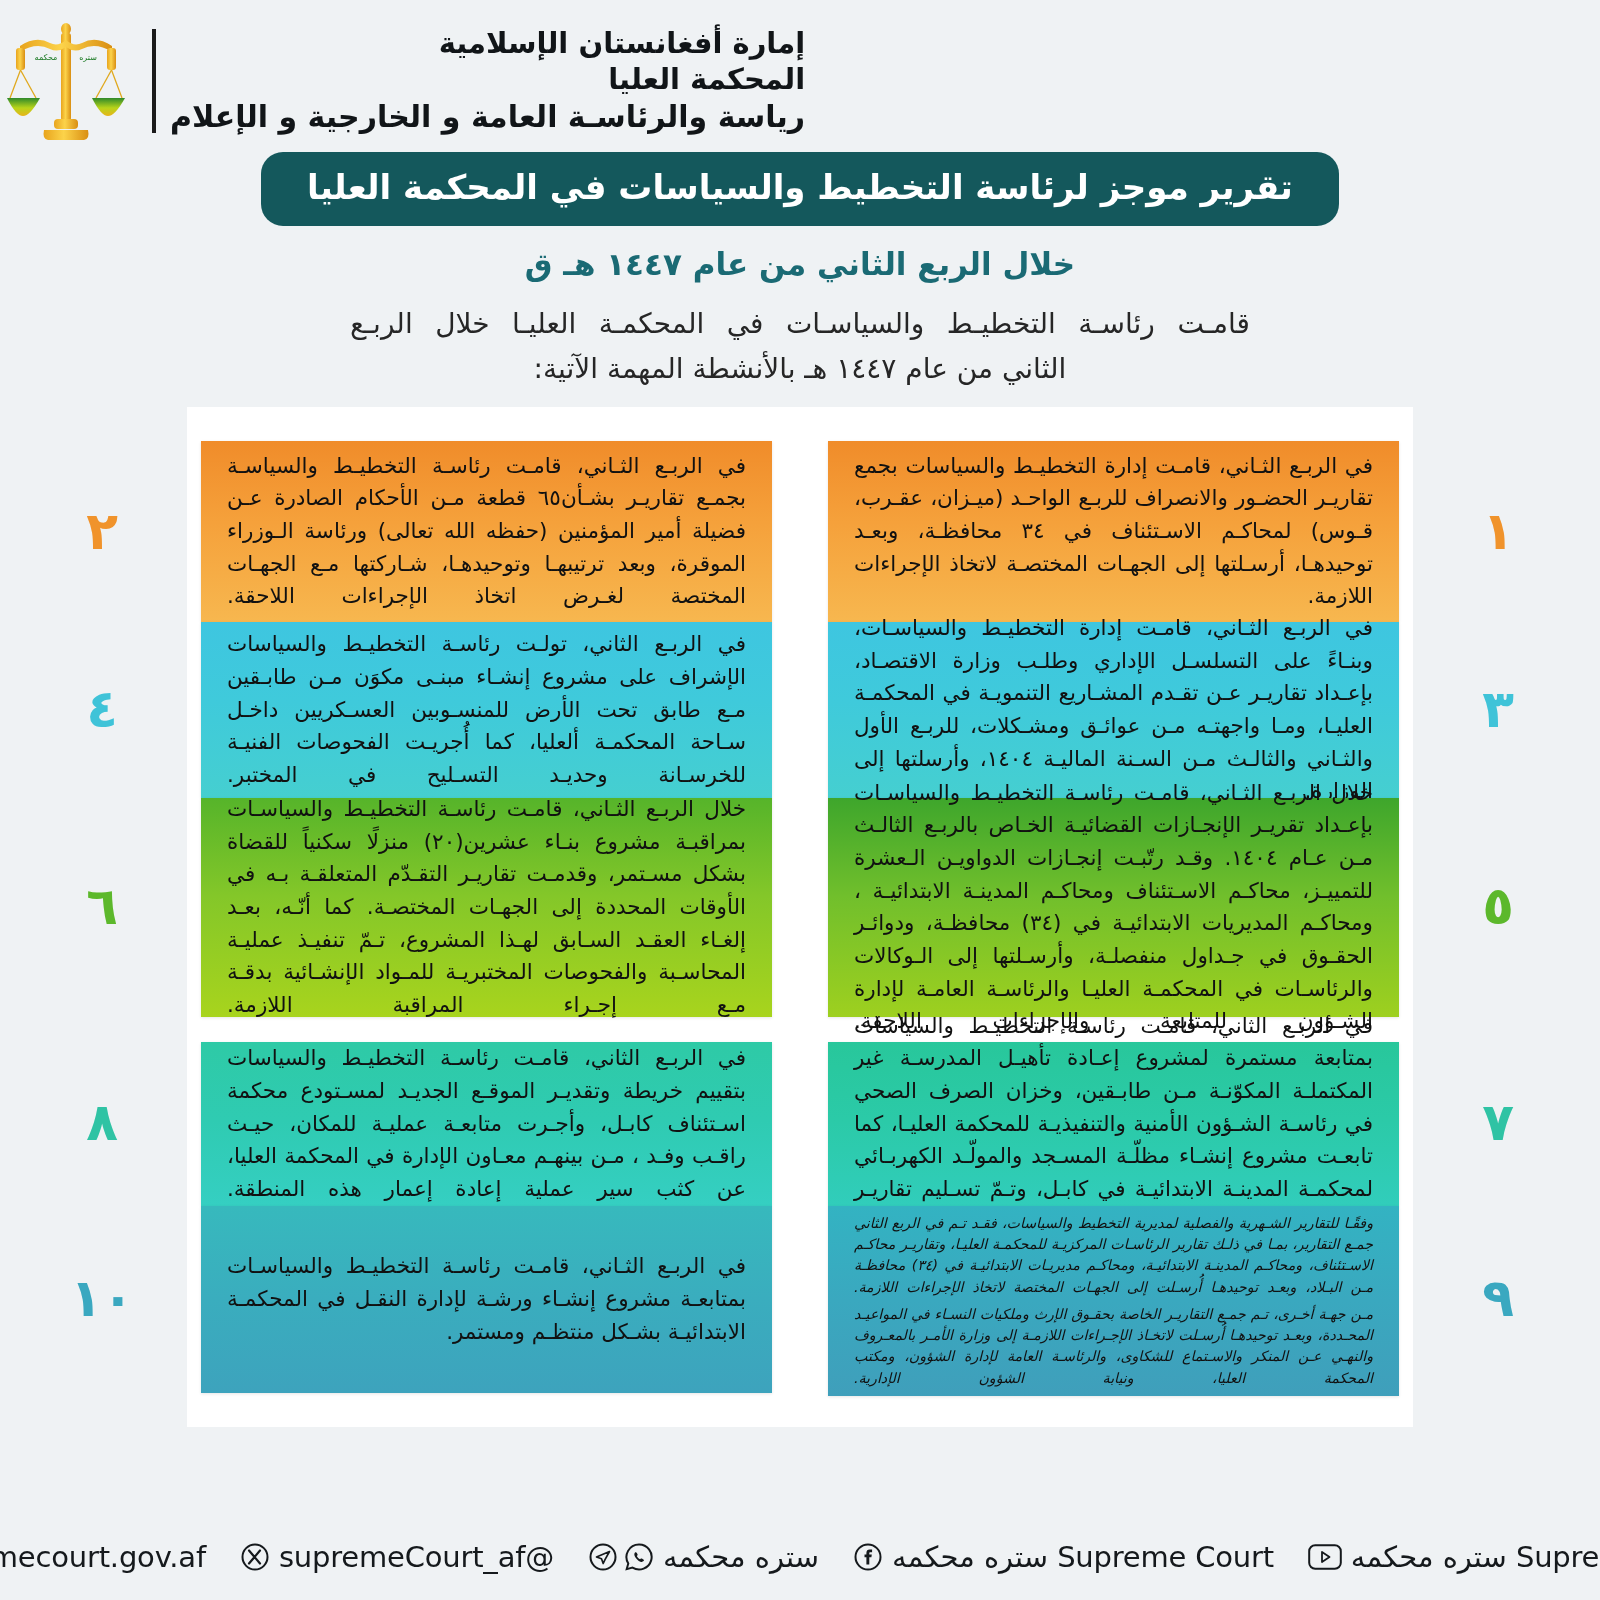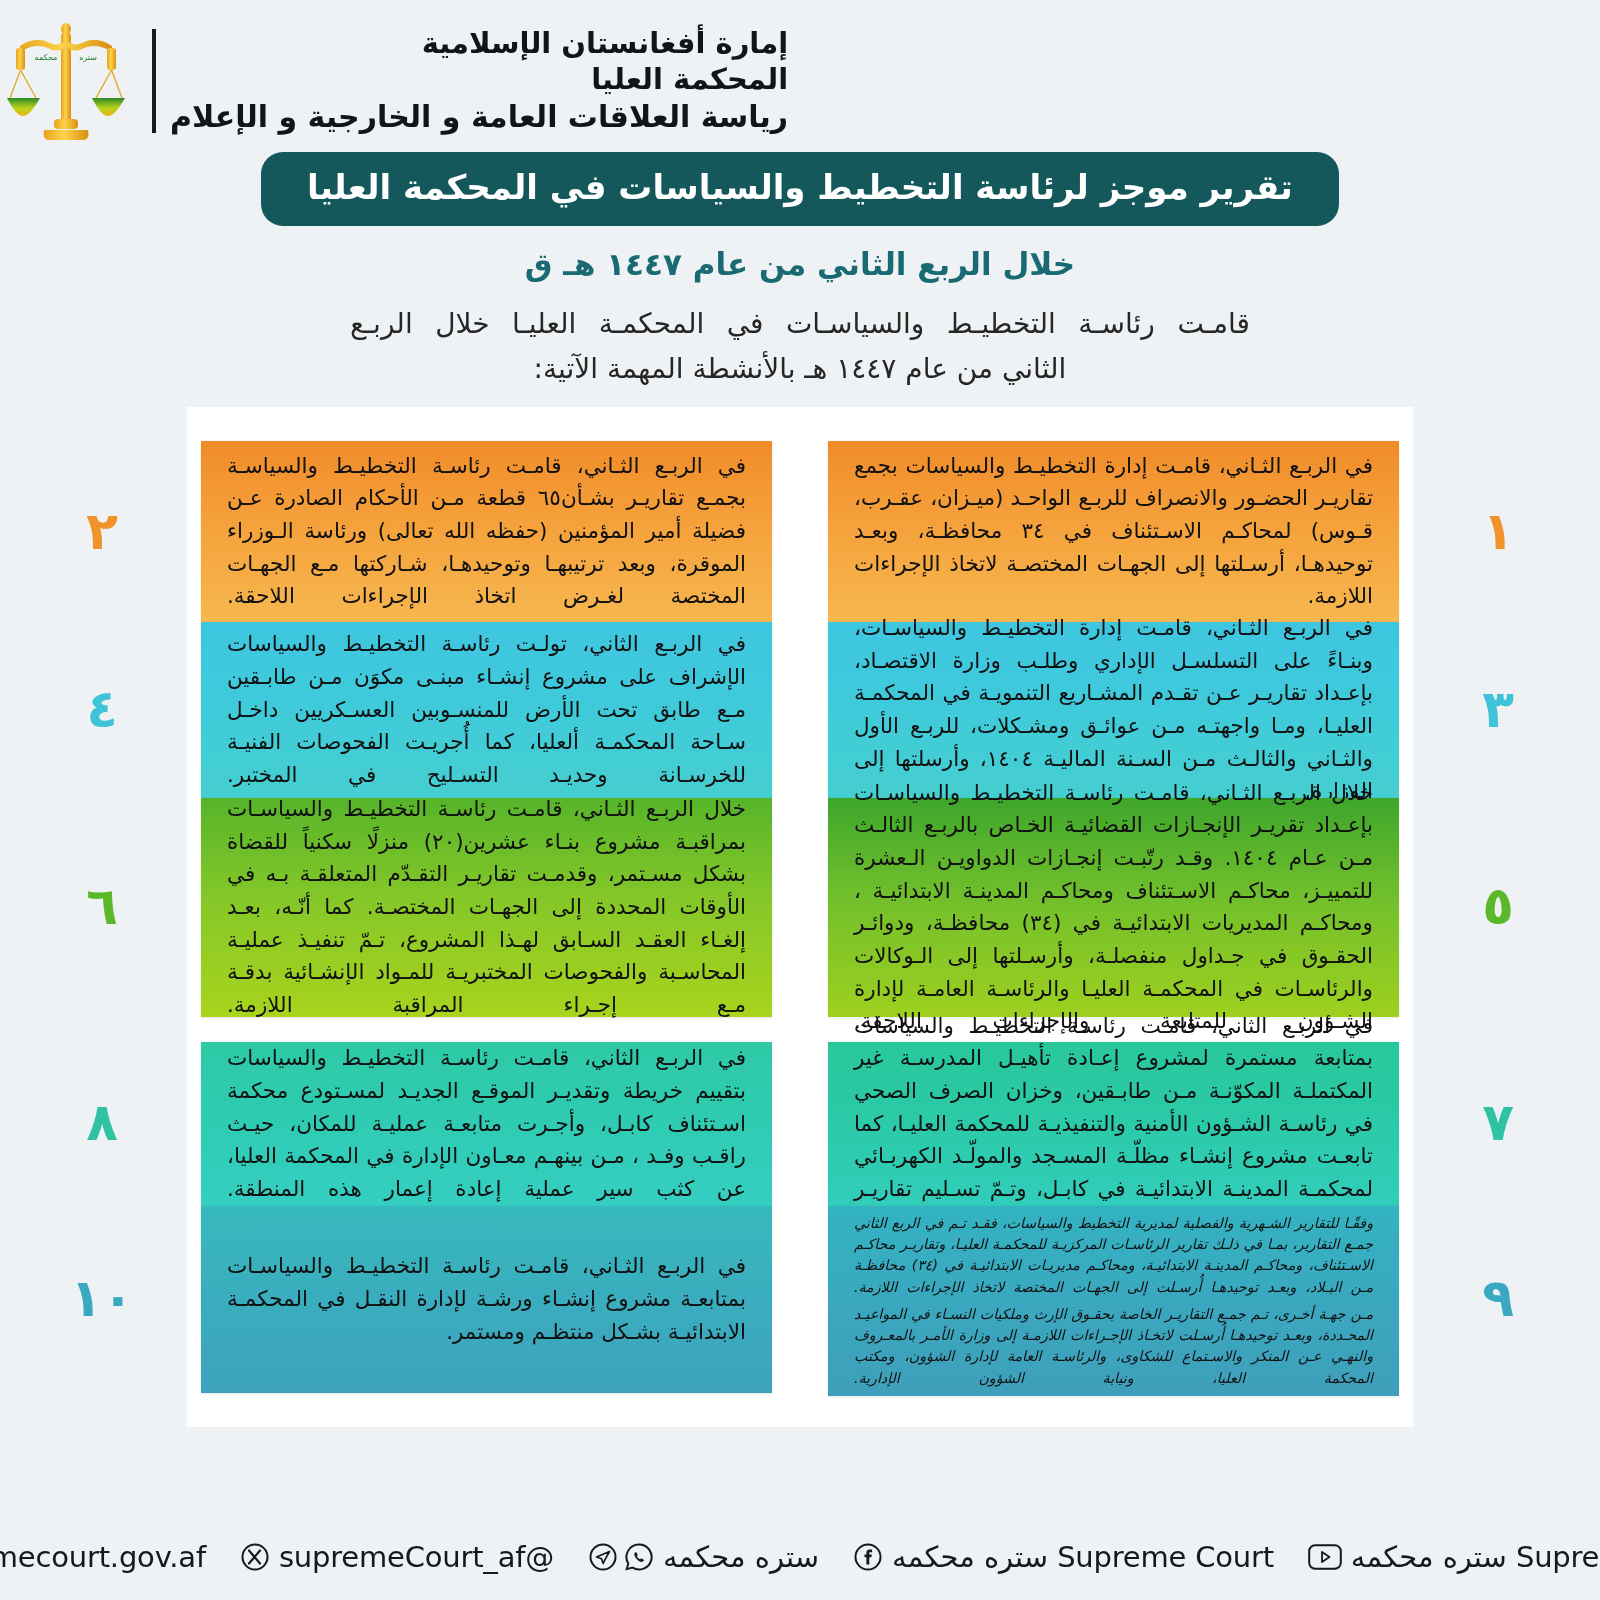--- a/index.html
+++ b/index.html
@@ -270,21 +270,21 @@
       <rect x="48" y="99" width="24" height="10" rx="4" fill="url(#gold)"></rect>
       <path d="M38 110 L82 110 Q84 119 78 120 L42 120 Q36 119 38 110 Z" fill="url(#gold)"></path>
     </svg>
   </div>
 
   <div class="header-divider"></div>
 
   <div class="header-titles">
     <div class="ht-line">إمارة أفغانستان الإسلامية</div>
     <div class="ht-line">المحكمة العليا</div>
-    <div class="ht-line big">رياسة العلاقات العامة و الخارجية و الإعلام</div>
+    <div class="ht-line big">رياسة والرئاسـة العامة و الخارجية و الإعلام</div>
   </div>
 </div>
 
 <div class="banner-wrap">
   <div class="banner">تقرير موجز لرئاسة التخطيط والسياسات في المحكمة العليا</div>
 </div>
 
 <div class="subtitle">خلال الربع الثاني من عام ١٤٤٧ هـ ق</div>
 
 <div class="intro">

